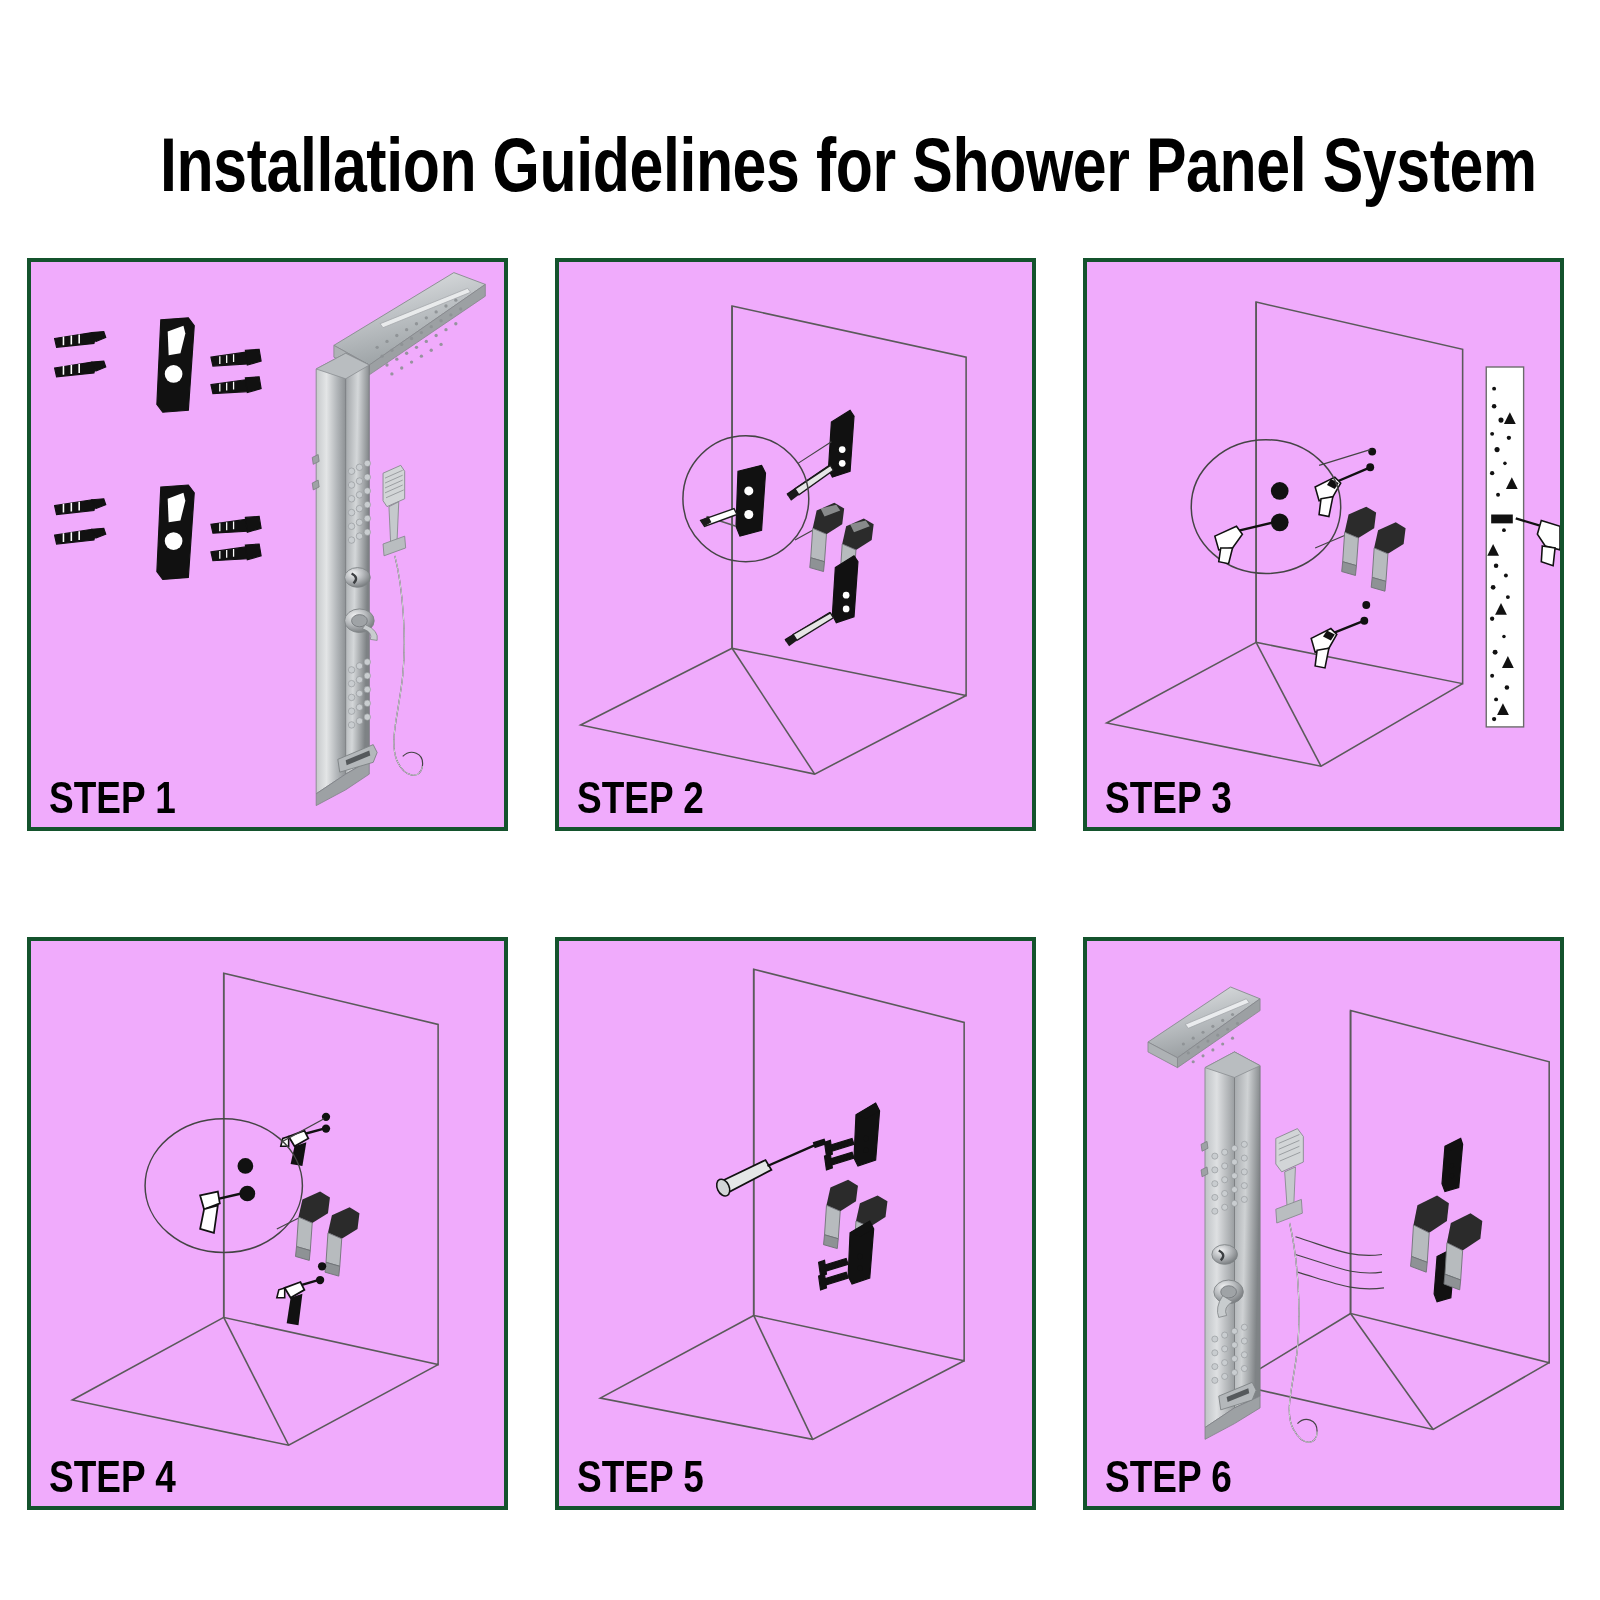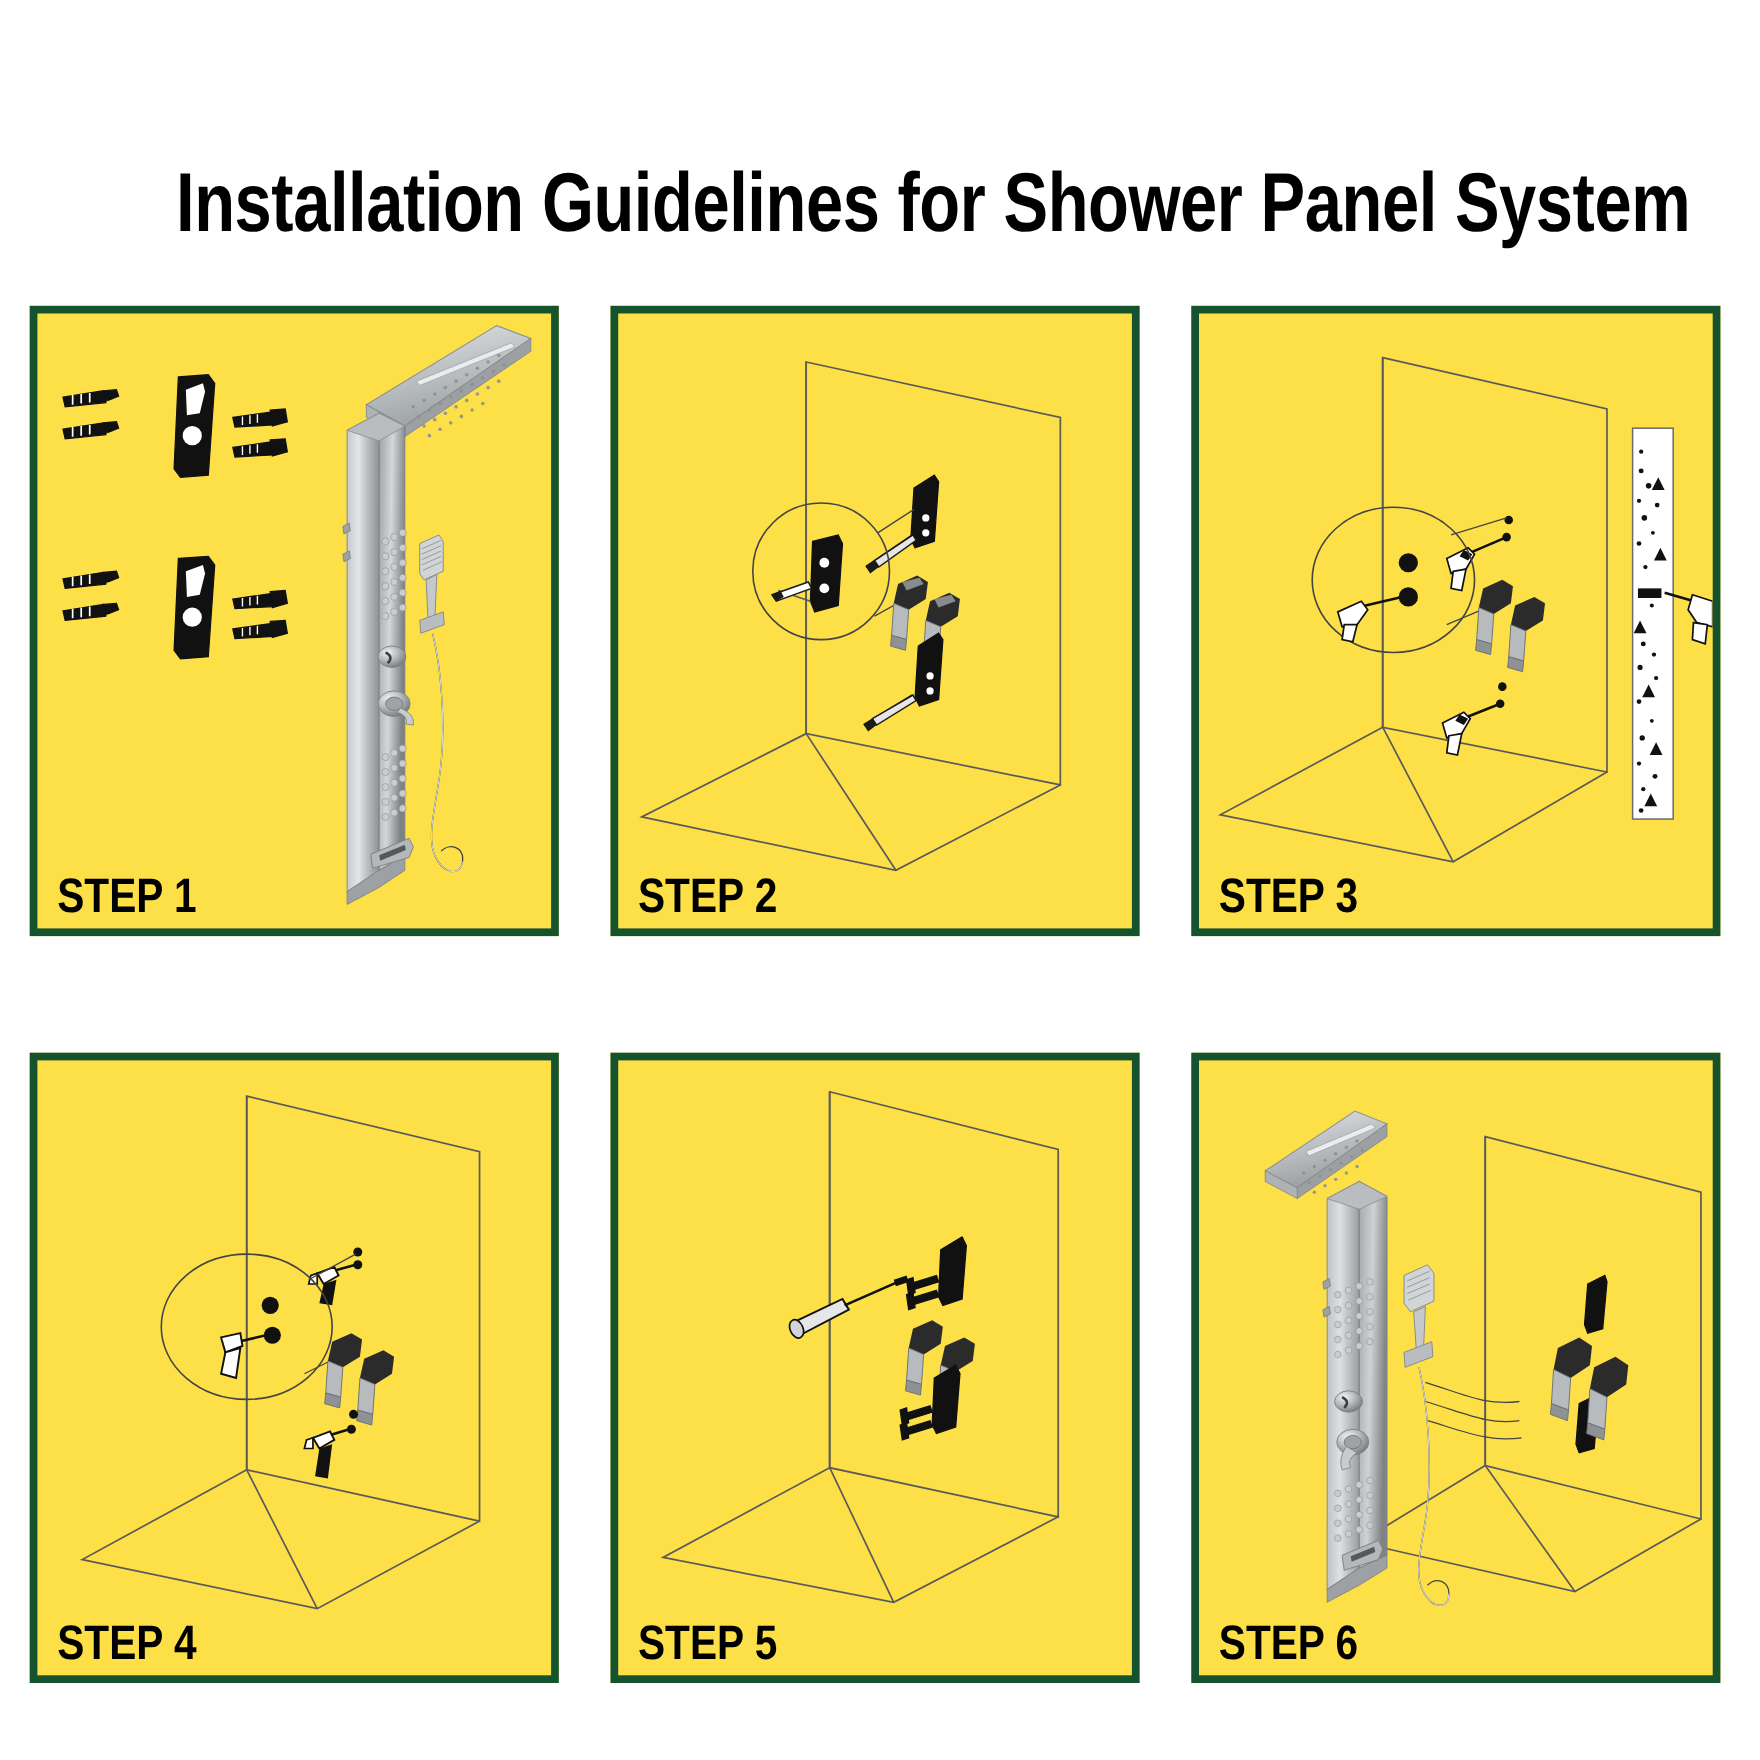--- a/index.html
+++ b/index.html
@@ -8,21 +8,20 @@
     padding: 0;
     background: #ffffff;
   }
   #page {
     position: relative;
     width: 1600px;
     height: 1537px;
     background: #ffffff;
     font-family: "Liberation Sans", sans-serif;
     overflow: hidden;
-    margin-top: 20px;
   }
 
   
   #page-title {
     position: absolute;
     left: 0;
     top: 72px;
     width: 1600px;
     text-align: center;
     font-family: "Liberation Sans", sans-serif;
@@ -46,22 +45,22 @@
     display: grid;
     grid-template-columns: repeat(3, 481px);
     grid-template-rows: repeat(2, 573px);
     column-gap: 47px;
     row-gap: 106px;
   }
 
   .step-panel {
     position: relative;
     box-sizing: border-box;
-    border: 7px solid #14532d;
-    background: #fde047;
+    border: 4px solid #14532d;
+    background: #f0abfc;
     overflow: hidden;
   }
 
   .step-art {
     position: absolute;
     left: 0;
     top: 0;
     width: 100%;
     height: 100%;
   }

